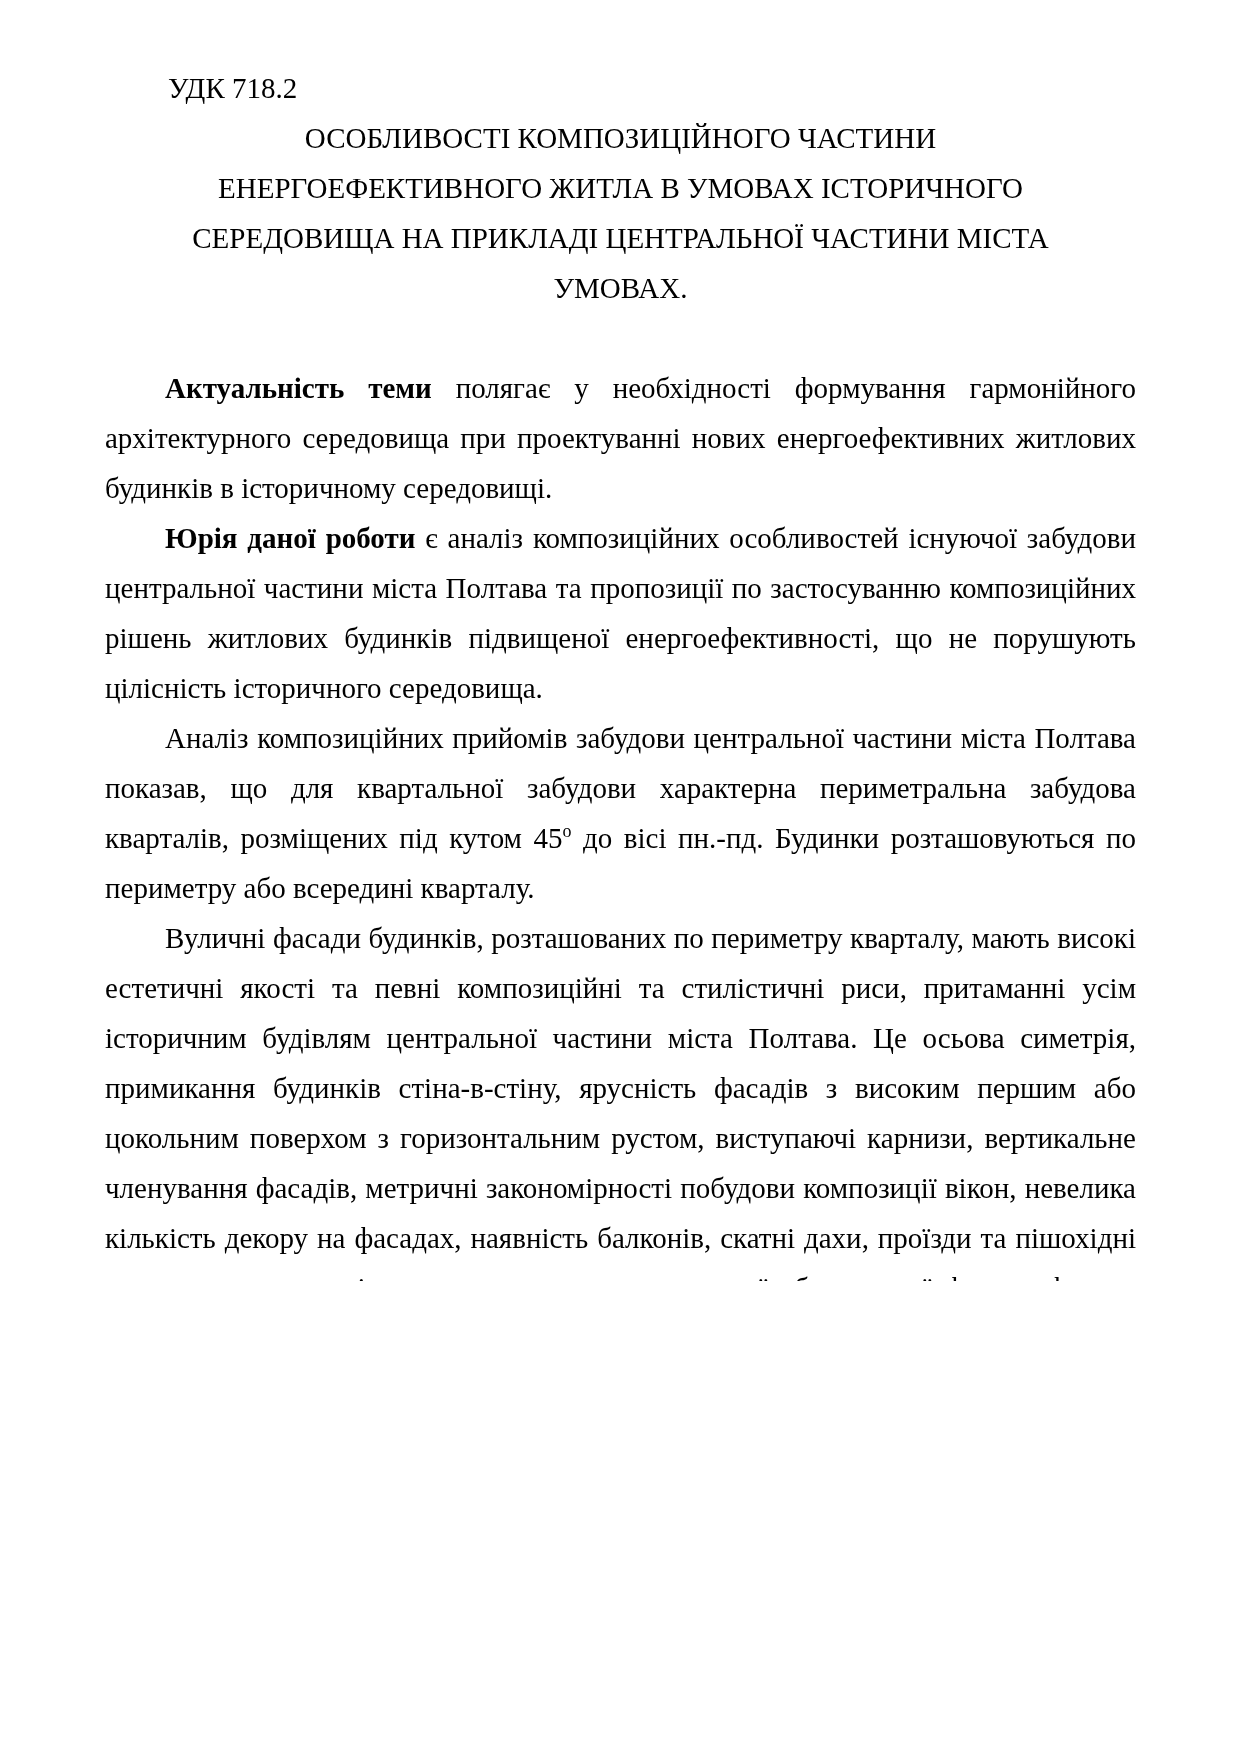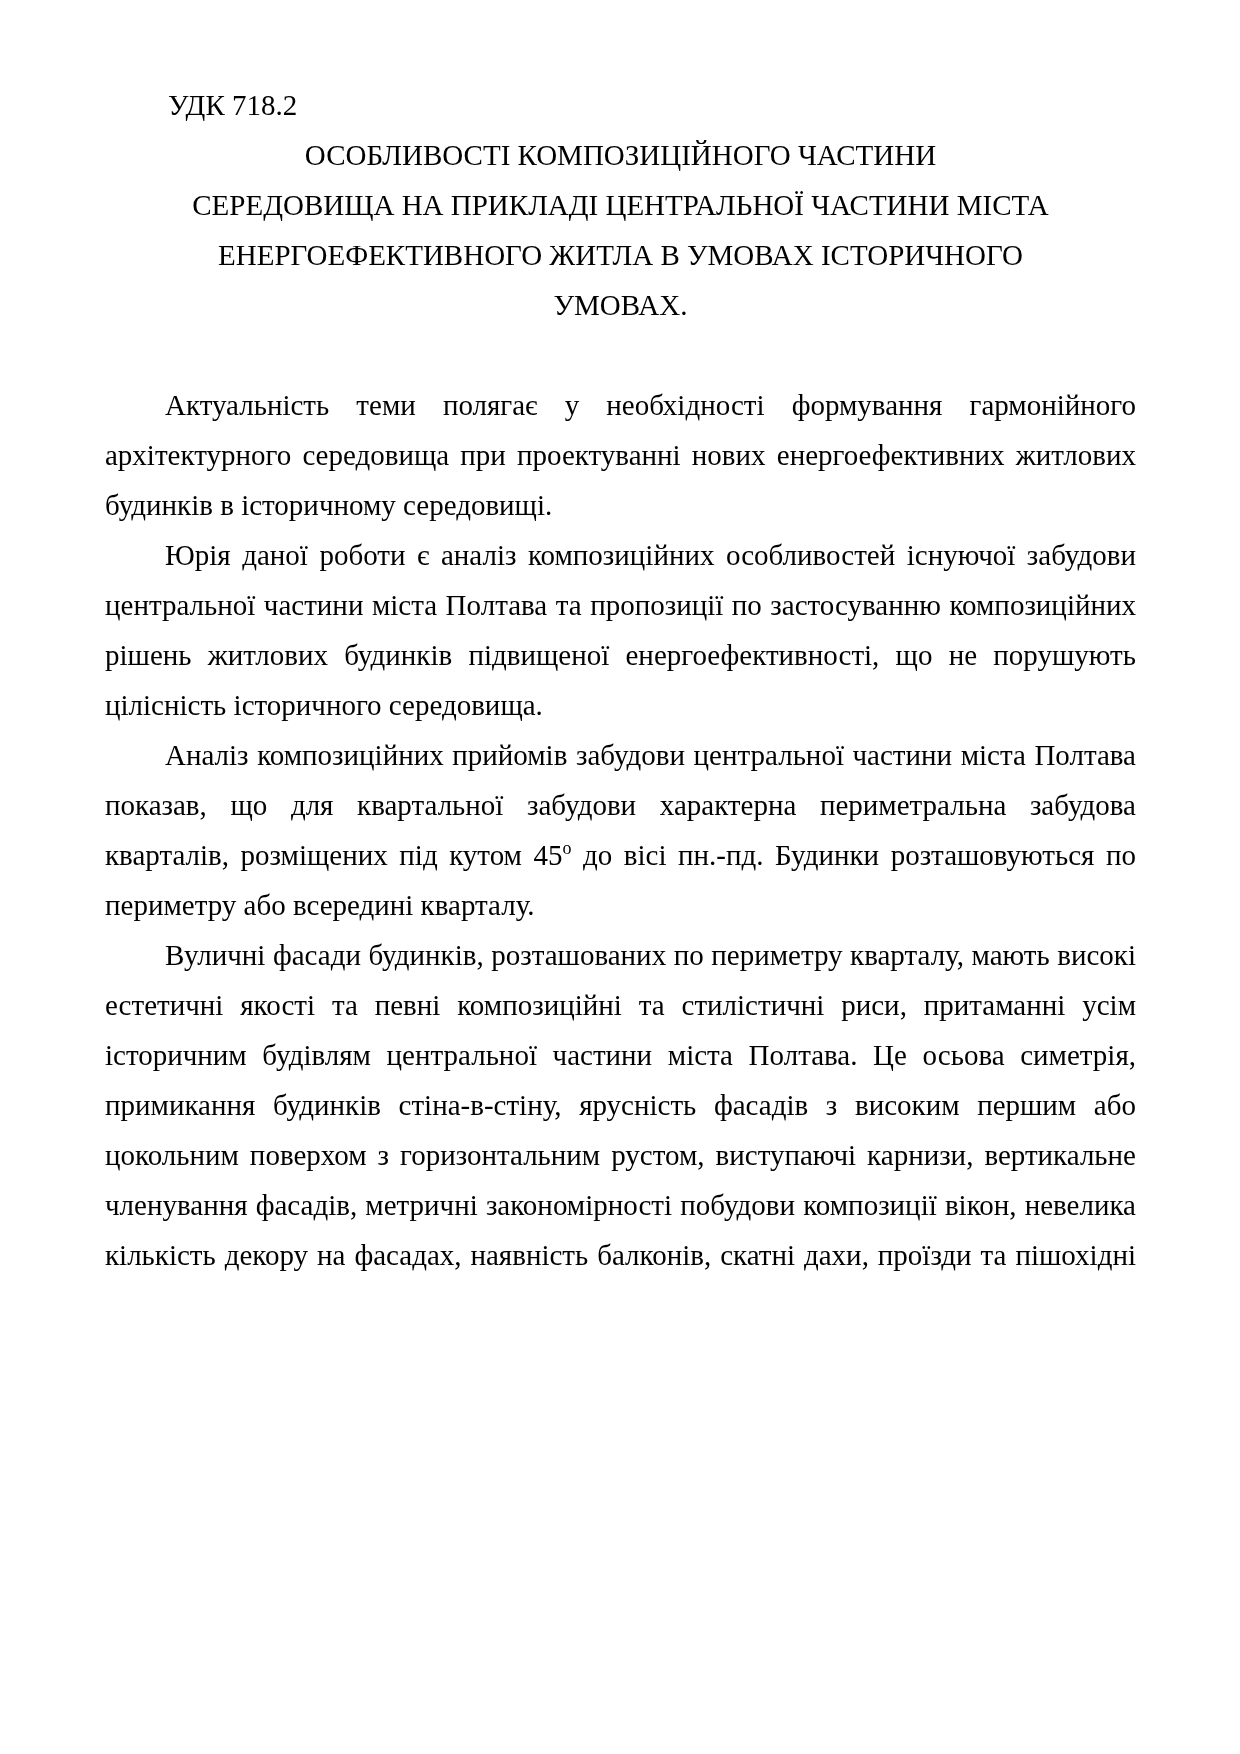--- a/index.html
+++ b/index.html
@@ -5,21 +5,21 @@
   html, body {
     margin: 0;
     padding: 0;
     background: #ffffff;
   }
   .page {
     position: relative;
     width: 1240px;
     height: 1281px;
     box-sizing: border-box;
-    padding: 80px 104px 40px 105px;
+    padding: 63px 104px 40px 105px;
     background: #ffffff;
     color: #000000;
     font-family: "Liberation Serif", "DejaVu Serif", serif;
     font-size: 29px;
     line-height: 50px;
     overflow: hidden;
   }
   .udc {
     margin: 0 0 0 63px;
     text-align: left;
@@ -32,42 +32,42 @@
   }
   .title-line {
     display: block;
   }
   .para {
     margin: 0;
     text-align: justify;
     text-indent: 60px;
   }
   .para b, .para strong {
-    font-weight: normal;
+    font-weight: bold;
   }
   .blank-line {
     height: 50px;
   }
   sup.deg {
     font-size: 0.62em;
     line-height: 0;
     vertical-align: super;
   }
 </style>
 </head>
 <body>
 
 <div class="page">
 
   <p class="udc">УДК 718.2</p>
 
   <h1 class="doc-title">
     <span class="title-line">ОСОБЛИВОСТІ КОМПОЗИЦІЙНОГО ЧАСТИНИ</span>
+    <span class="title-line">ЕНЕРГОЕФЕКТИВНОГО ЖИТЛА В УМОВАХ ІСТОРИЧНОГО</span>
     <span class="title-line">СЕРЕДОВИЩА НА ПРИКЛАДІ ЦЕНТРАЛЬНОЇ ЧАСТИНИ МІСТА</span>
-    <span class="title-line">ЕНЕРГОЕФЕКТИВНОГО ЖИТЛА В УМОВАХ ІСТОРИЧНОГО</span>
     <span class="title-line">УМОВАХ.</span>
   </h1>
 
 
   <div class="blank-line"></div>
 
   <p class="para"><strong>Актуальність теми</strong><span> полягає у необхідності формування гармонійного архітектурного середовища при проектуванні нових енергоефективних житлових будинків в історичному середовищі.</span></p>
 
   <p class="para"><strong>Юрія даної роботи</strong><span> є аналіз композиційних особливостей існуючої забудови центральної частини міста Полтава та пропозиції по застосуванню композиційних рішень житлових будинків підвищеної енергоефективності, що не порушують цілісність історичного середовища.</span></p>
 

